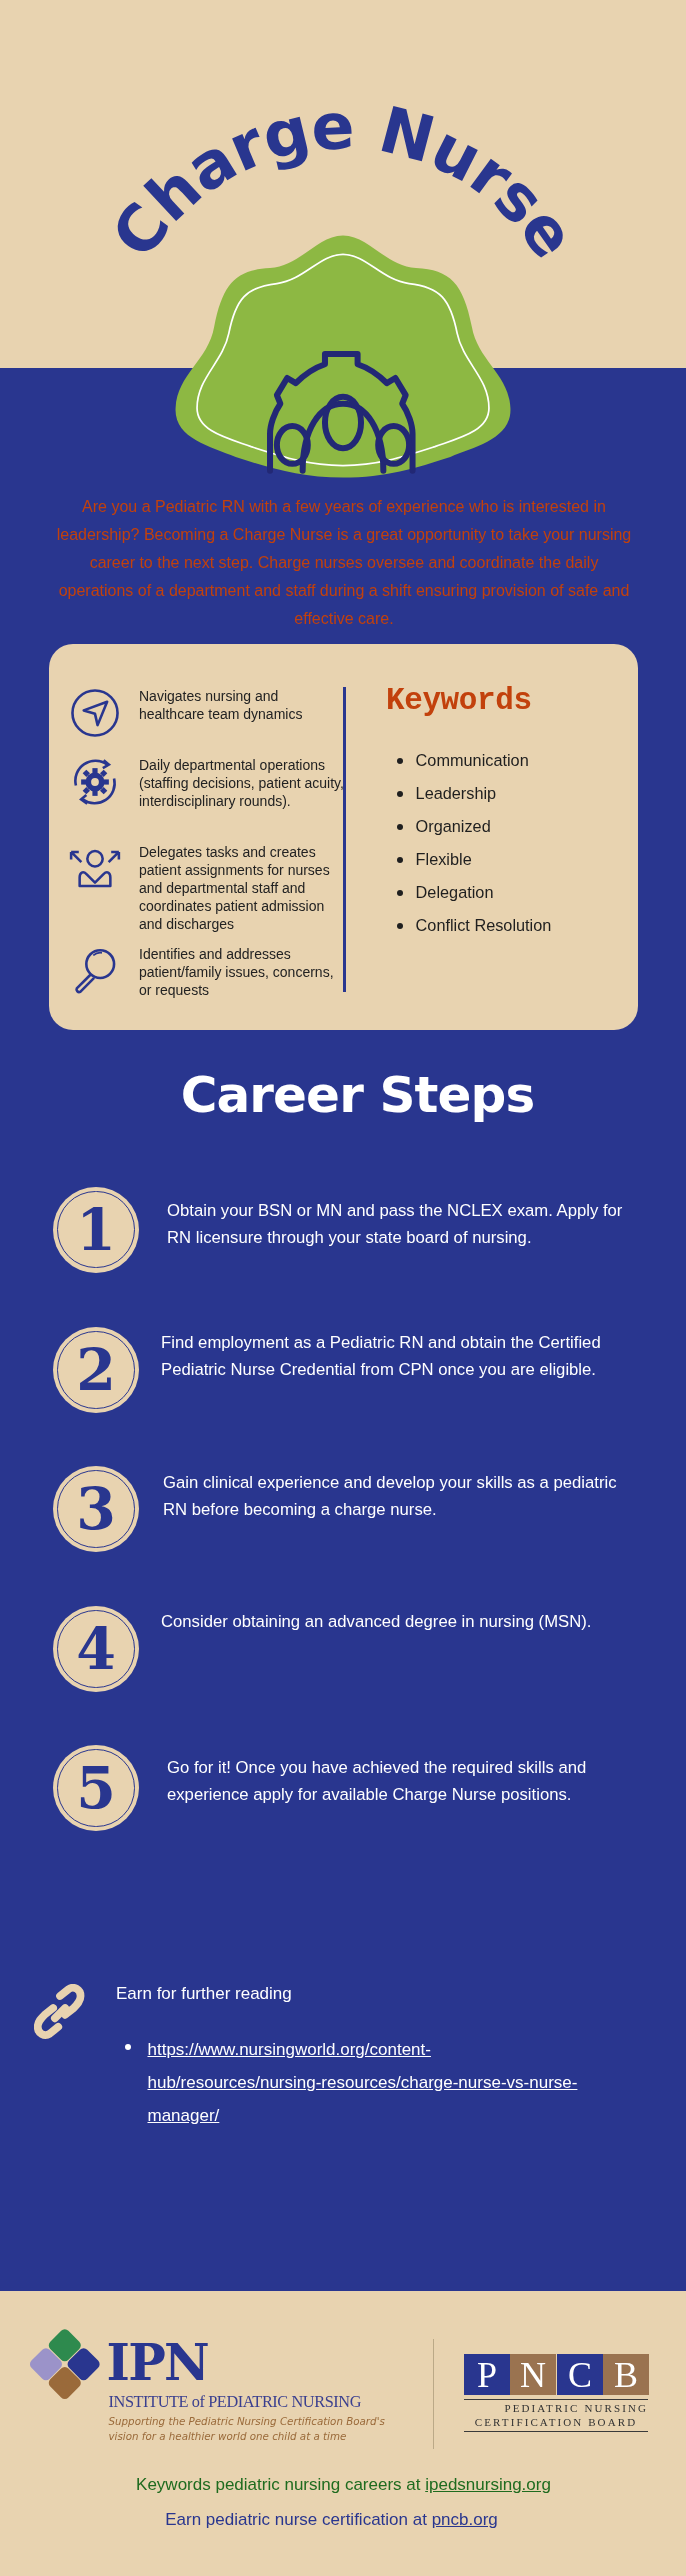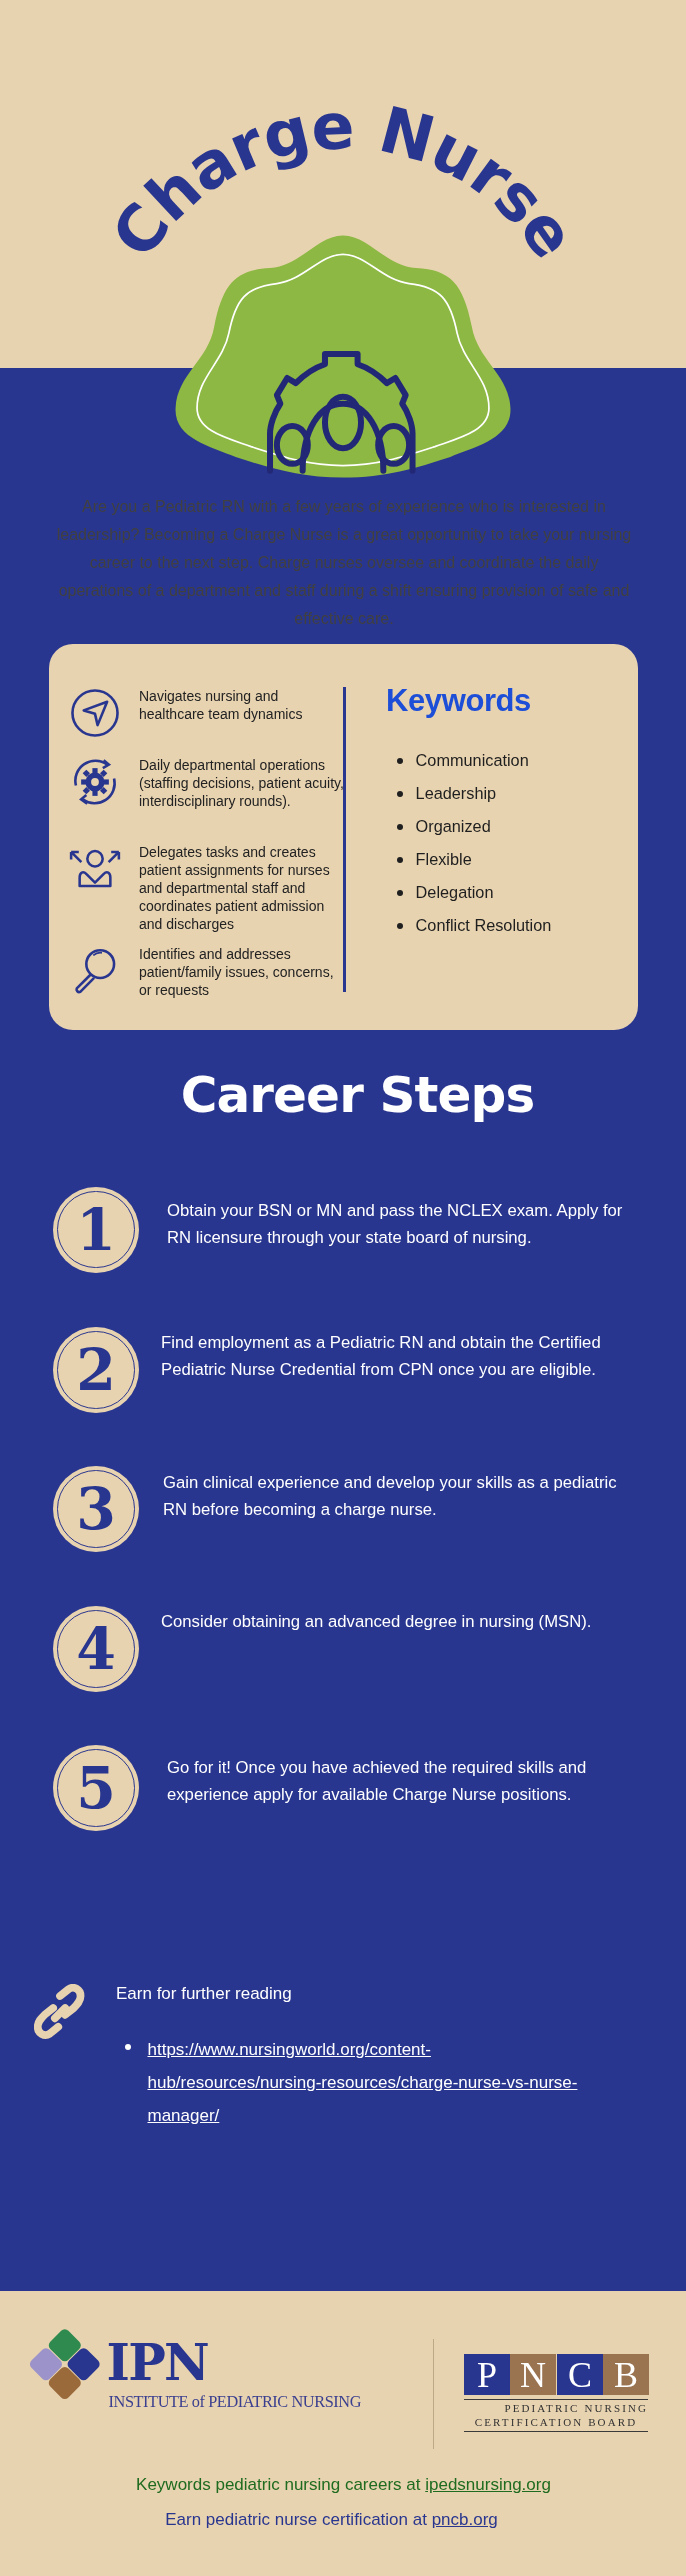--- a/index.html
+++ b/index.html
@@ -7,30 +7,30 @@
   body { font-family: "DejaVu Sans", sans-serif; background: #e8d3b0; position: relative; }
   .abs { position: absolute; }
 
   #top { left: 0; top: 0; width: 687px; height: 368px; background: #e8d3b0; }
   #blue { left: 0; top: 368px; width: 687px; height: 1923px; background: #29368f; }
   #footer { left: 0; top: 2291px; width: 687px; height: 285px; background: #e8d3b0; }
 
   #title-svg { left: 0; top: 17px; width: 687px; height: 258px; }
   #badge-svg { left: 167px; top: 232px; width: 352px; height: 249px; }
 
-  .intro { left: 52px; top: 493px; width: 584px; color: #404040; font-size: 16px; line-height: 28px; text-align: center; font-family: "Liberation Sans", sans-serif; }
+  .intro { left: 52px; top: 493px; width: 584px; color: #c2410c; font-size: 16px; line-height: 28px; text-align: center; font-family: "Liberation Sans", sans-serif; }
 
   .card { left: 49px; top: 644px; width: 589px; height: 386px; background: #e8d3b0; border-radius: 24px; }
   .card-divider { left: 343px; top: 687px; width: 2.6px; height: 305px; background: #29368f; }
 
   .duty { position: absolute; left: 69px; width: 275px; }
   .duty .icon { position: absolute; left: 0; top: 0; width: 52px; height: 52px; }
   .duty .text { position: absolute; left: 70px; top: 0; width: 206px; font-size: 14px; line-height: 18px; color: #222222; font-family: "Liberation Sans", sans-serif; }
 
-  .kw-title { left: 386px; top: 683px; font-size: 31px; font-weight: bold; color: #1d4ed8; font-family: Liberation Sans, sans-serif; letter-spacing: -0.4px; }
+  .kw-title { left: 386px; top: 683px; font-size: 31px; font-weight: bold; color: #c2410c; font-family: Liberation Mono, monospace; letter-spacing: -0.4px; }
   .kw-list { left: 395px; top: 744px; list-style: none; }
   .kw-list li { position: relative; padding-left: 20.6px; font-size: 16.3px; line-height: 33px; color: #1f1f1f; font-family: "Liberation Sans", sans-serif; }
   .kw-list li::before { content: ""; position: absolute; left: 1.7px; top: 13.7px; width: 6px; height: 6px; border-radius: 50%; background: #1f1f1f; }
 
   .steps-heading { left: 0; top: 1066px; width: 687px; text-align: center; color: #ffffff; font-size: 50px; font-weight: bold; font-family: "DejaVu Sans", sans-serif; letter-spacing: -0.9px; padding-left: 28px; }
 
   .step { position: absolute; left: 0; width: 687px; }
   .step .num { position: absolute; left: 53px; width: 86px; height: 86px; border-radius: 50%; background: #e8d3b0; }
   .step .num::after { content: ""; position: absolute; left: 4.3px; top: 4.3px; right: 4.3px; bottom: 4.3px; border-radius: 50%; border: 1.7px solid #29368f; }
   .step .num span { position: absolute; left: 0; top: 0; width: 86px; height: 86px; line-height: 86px; text-align: center; font-family: "DejaVu Serif", serif; font-weight: bold; font-size: 57px; color: #29368f; z-index: 1; }
@@ -203,20 +203,21 @@
 
 <div class="ipn-logo abs">
   <svg class="ipn-mark" viewBox="0 0 90 95">
     <rect x="28" y="6" width="30" height="30" rx="6" fill="#2e8a4e" transform="rotate(45 43 21)"></rect>
     <rect x="6" y="28" width="30" height="30" rx="6" fill="#9b93c9" transform="rotate(45 21 43)"></rect>
     <rect x="50" y="28" width="30" height="30" rx="6" fill="#29368f" transform="rotate(45 65 43)"></rect>
     <rect x="28" y="50" width="30" height="30" rx="6" fill="#9a6a3a" transform="rotate(45 43 65)"></rect>
   </svg>
   <div class="ipn-text">IPN</div>
   <div class="ipn-sub">INSTITUTE of PEDIATRIC NURSING</div>
+  <div class="ipn-tag">Supporting the Pediatric Nursing Certification Board's vision for a healthier world one child at a time</div>
 </div>
 
 <div class="footer-divider abs"></div>
 
 <div class="pncb-logo abs">
   <div class="pncb-box" style="left:0;background:#29368f;">P</div>
   <div class="pncb-box" style="left:46px;background:#9a7350;">N</div>
   <div class="pncb-box" style="left:93px;background:#29368f;">C</div>
   <div class="pncb-box" style="left:139px;background:#9a7350;">B</div>
   <div class="pncb-line" style="top:45px;"></div>

